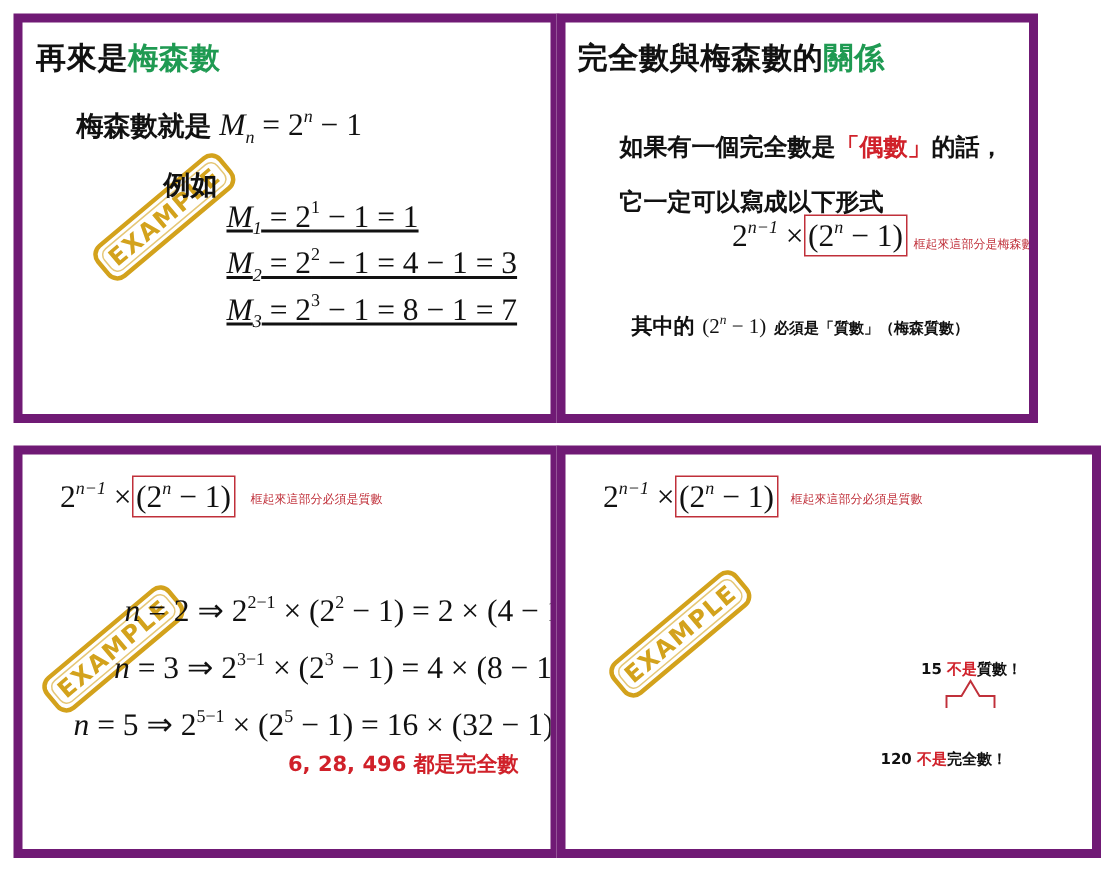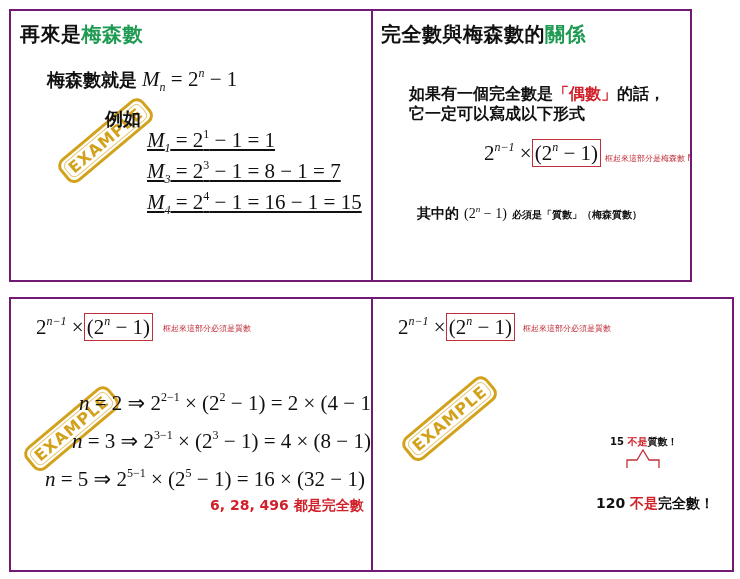--- a/index.html
+++ b/index.html
@@ -1,21 +1,21 @@
 <!DOCTYPE html>
 <html><head>
 <meta charset="utf-8">
 <style>
   * { box-sizing: border-box; margin: 0; padding: 0; }
   html, body { width: 740px; height: 579px; background: #ffffff; overflow: hidden; }
   body { position: relative; font-family: "DejaVu Sans", sans-serif; color: #111; }
 
   .panel {
     position: absolute;
-    border: 2px solid #701a75;
+    border: 6px solid #701a75;
     background: #fff;
     overflow: hidden;
   }
   #p1 { left: 9px;   top: 9px;   width: 364px; height: 273px; }
   #p2 { left: 371px; top: 9px;   width: 321px; height: 273px; }
   #p3 { left: 9px;   top: 297px; width: 364px; height: 275px; }
   #p4 { left: 371px; top: 297px; width: 363px; height: 275px; }
 
   .abs { position: absolute; white-space: nowrap; }
 
@@ -78,34 +78,34 @@
     <span class="cjk">梅森數就是</span>
     <span class="math" style="margin-left:0;"><i>M</i><sub>n</sub><span> = 2</span><sup><i>n</i></sup><span> − 1</span></span>
   </div>
 
   <div class="stamp" style="left:40px; top:115px;">EXAMPLE</div>
 
   <div class="abs cjk" style="left:94px; top:96px;">例如</div>
 
   <div class="abs math" style="left:136px; top:114px; line-height:31px;text-decoration:underline;">
     <div><i>M</i><sub>1</sub> = 2<sup>1</sup><span> − 1 = 1</span></div>
+    <div><i>M</i><sub>2</sub> = 2<sup>2</sup><span> − 1 = 4 − 1 = 3</span></div>
     <div><i>M</i><sub>3</sub> = 2<sup>3</sup><span> − 1 = 8 − 1 = 7</span></div>
-    <div><i>M</i><sub>4</sub> = 2<sup>4</sup><span> − 1 = 16 − 1 = 15</span></div>
   </div>
 </div>
 
 <div id="p2" class="panel">
   <div class="abs title" style="left:8px; top:10px;">
     <span>完全數與梅森數的</span><span class="green">關係</span>
   </div>
 
   <div class="abs cjk" style="left:36px; top:73px; font-size:16px;">
     <span>如果有一個完全數是</span><span class="red">「偶數」</span><span>的話，</span>
   </div>
-  <div class="abs cjk" style="left:36px; top:93px; font-size:16px;">它一定可以寫成以下形式</div>
+  <div class="abs cjk" style="left:36px; top:110px; font-size:16px;">它一定可以寫成以下形式</div>
 
   <div class="abs math" style="left:111px; top:128px;">
     <span>2</span><sup><i>n−1</i></sup><span> ×</span><span class="boxed"><span>(2</span><sup><i>n</i></sup><span> − 1)</span></span>
   </div>
   <div class="abs note-small" style="left:232px; top:142px;">
     <span>框起來這部分是梅森數 M</span><sub style="font-size:6px;">n</sub>
   </div>
 
   <div class="abs" style="left:44px; top:192px;">
     <span class="cjk" style="font-size:14px;">其中的</span>
@@ -124,36 +124,36 @@
 
   <div class="abs math" style="left:68px; top:92px;">
     <i>n</i> = <span>2</span> ⇒ 2<sup>2−1</sup> × (2<sup>2</sup><span> − 1) = 2 × (4 − 1) = </span>
   </div>
   <div class="abs math" style="left:61px; top:130px;">
     <i>n</i> = <span>3</span> ⇒ 2<sup>3−1</sup> × (2<sup>3</sup><span> − 1) = 4 × (8 − 1) = </span>
   </div>
   <div class="abs math" style="left:34px; top:168px;">
     <i>n</i> = <span>5</span> ⇒ 2<sup>5−1</sup> × (2<sup>5</sup><span> − 1) = 16 × (32 − 1) = </span>
   </div>
-  <div class="abs cjk red" style="left:199px; top:198px; font-size:14px;">6, 28, 496 都是完全數</div>
+  <div class="abs cjk red" style="left:177px; top:198px; font-size:14px;">6, 28, 496 都是完全數</div>
 </div>
 
 <div id="p4" class="panel">
   <div class="abs math" style="left:25px; top:14px;">
     <span>2</span><sup><i>n−1</i></sup><span> ×</span><span class="boxed"><span>(2</span><sup><i>n</i></sup><span> − 1)</span></span>
   </div>
   <div class="abs note-small" style="left:150px; top:24px;">框起來這部分必須是質數</div>
 
   <div class="stamp" style="left:22px; top:105px;">EXAMPLE</div>
 
   <div class="abs cjk" style="left:237px; top:136px; font-size:10px;">
     <span>15 </span><span class="red">不是</span><span>質數！</span>
   </div>
 
   <svg class="abs" style="left:250px; top:148px;" width="40" height="22">
     <path d="M4 21 L4 13 L14 13 L20 3 L26 13 L36 13 L36 21" fill="none" stroke="#c0303a" stroke-width="1.3"></path>
   </svg>
 
 
-  <div class="abs cjk" style="left:223px; top:196px; font-size:14px;">
+  <div class="abs cjk" style="left:210px; top:196px; font-size:10px;">
     <span>120 </span><span class="red">不是</span><span>完全數！</span>
   </div>
 </div>
 
 </body></html>

